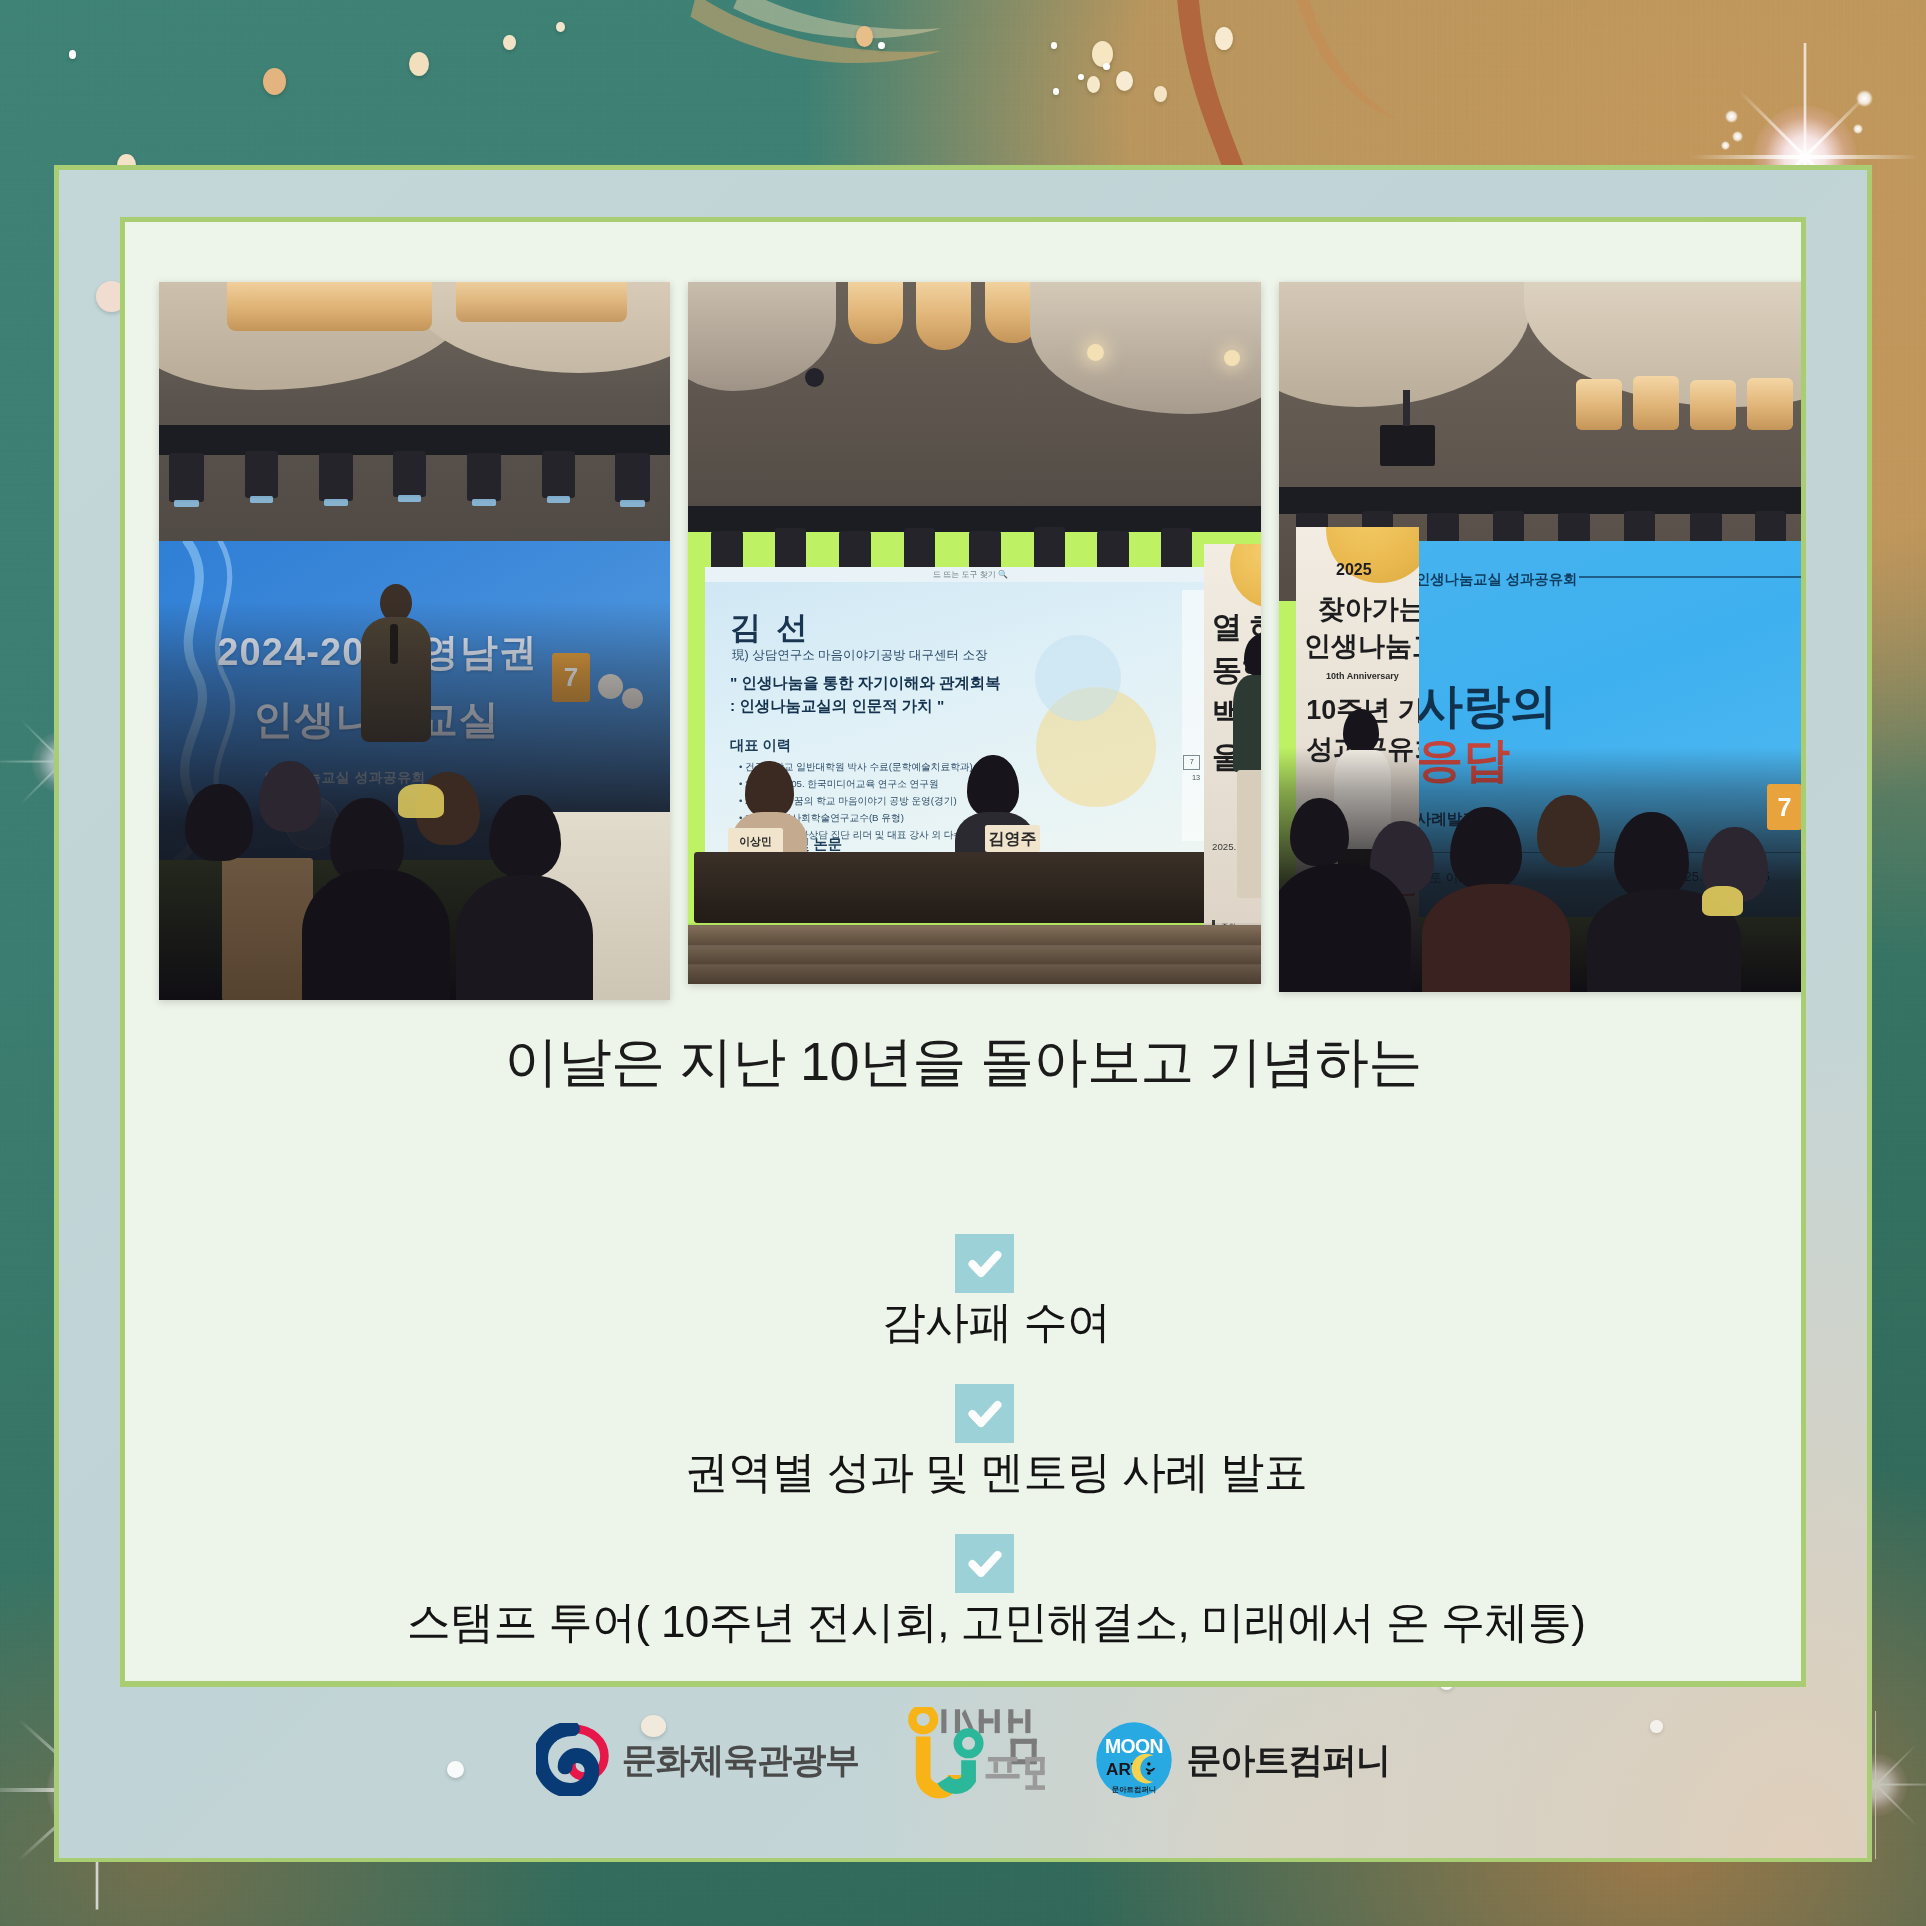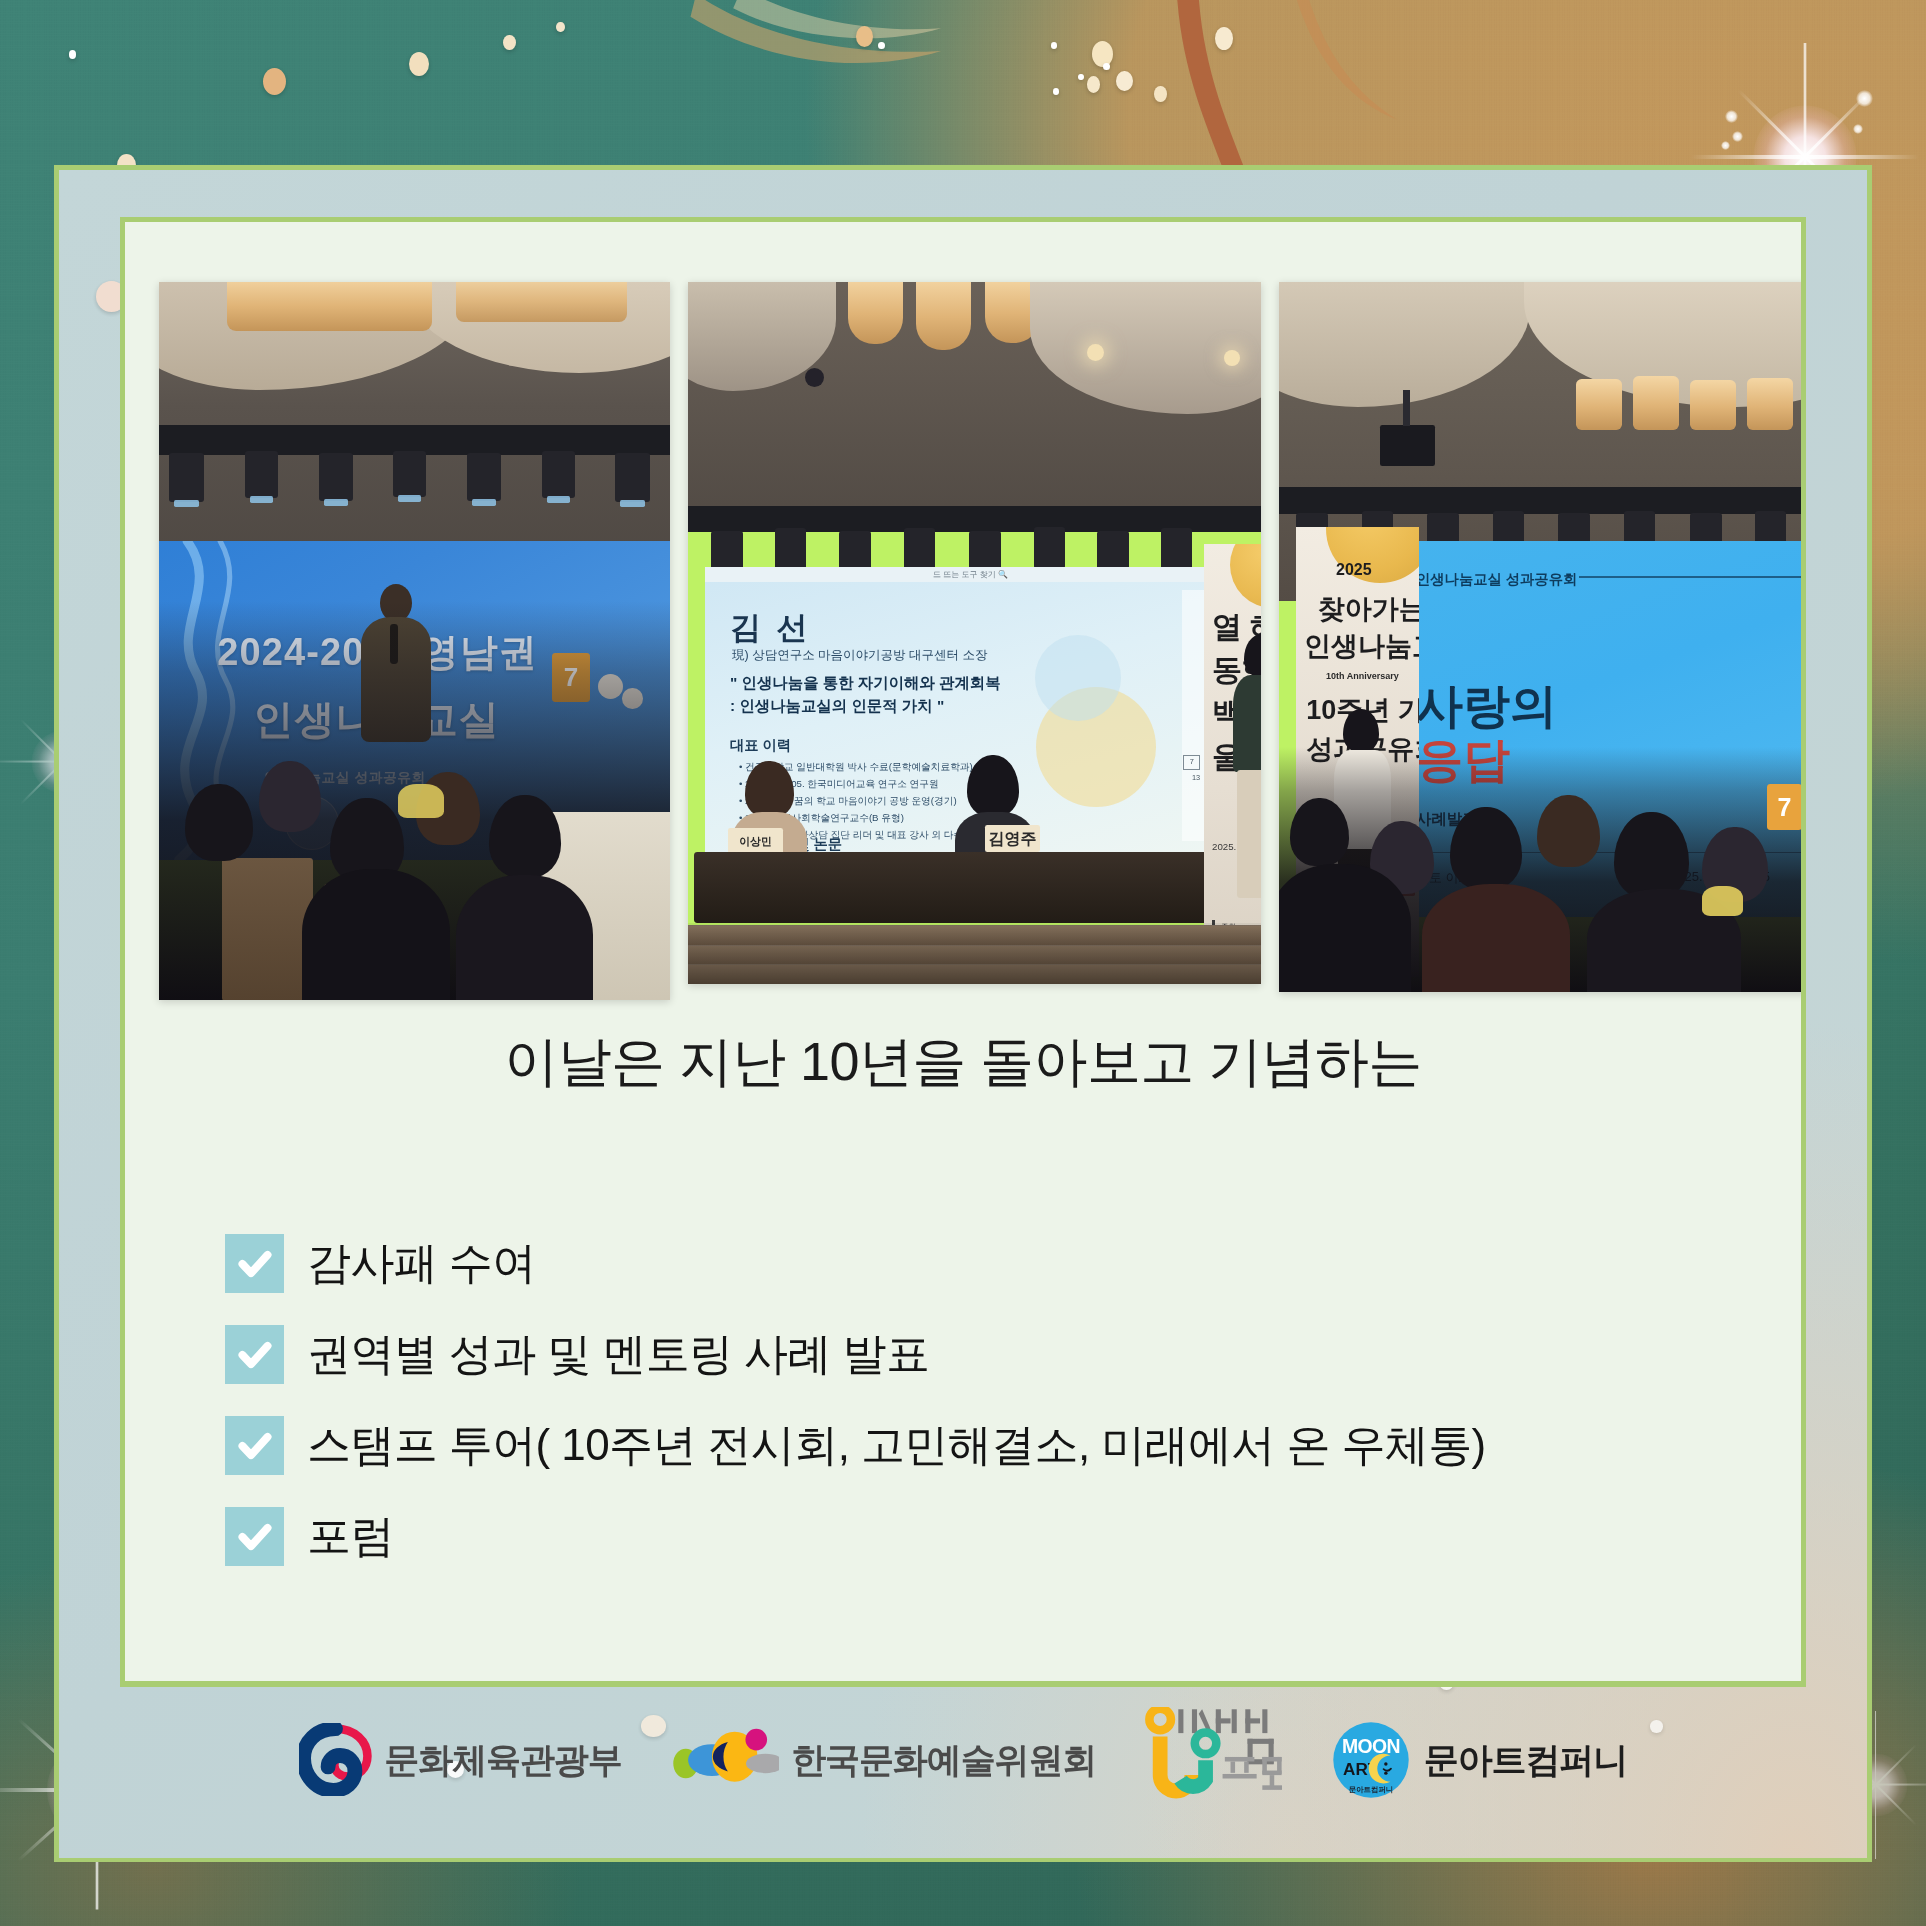--- a/index.html
+++ b/index.html
@@ -249,20 +249,21 @@
 
   
   .checklist {
     position:absolute;
     left:100px; right:34px; top:1012px;
   }
   .check-row {
     display:flex;
     align-items:center;
     margin-bottom:32px;
+    flex-direction:column;
   }
   .check-row:last-child { margin-bottom:0; }
   .cbox {
     flex:0 0 auto;
     width:59px; height:59px;
     background:#9bd1d7;
     position:relative;
     margin-right:23px;
   }
   .cbox svg { position:absolute; left:50%; top:50%; transform:translate(-50%,-50%); }
@@ -644,33 +645,20 @@
         <svg width="73" height="73" viewBox="0 0 128 128" aria-hidden="true">
           <path d="M64 10 C 98 10, 120 32, 120 58 C 120 80, 104 94, 86 94 C 72 94, 62 85, 62 74
                    C 62 65, 69 58, 78 58 C 85 58, 90 63, 90 69" stroke="#e8174a" stroke-width="15" fill="none" stroke-linecap="round"></path>
           <path d="M64 10 C 30 10, 8 34, 8 62 C 8 92, 30 118, 60 118 C 82 118, 98 103, 98 84
                    C 98 68, 86 57, 72 57 C 60 57, 51 66, 51 77" stroke="#083a75" stroke-width="26" fill="none" stroke-linecap="round"></path>
         </svg>
       </span>
       <span class="logo-word">문화체육관광부</span>
     </div>
 
-    <div class="logo-unit">
-      <span class="logo-mark">
-        <svg width="108" height="63" viewBox="0 0 190 110" aria-hidden="true">
-          <ellipse cx="26" cy="62" rx="22" ry="26" fill="#9ac527"></ellipse>
-          <ellipse cx="72" cy="56" rx="42" ry="28" fill="#3d95d8"></ellipse>
-          <ellipse cx="112" cy="50" rx="40" ry="44" fill="#fbb713"></ellipse>
-          <path d="M100 24 A40 44 0 0 0 100 76 A42 28 0 0 1 100 24 Z" fill="#13235e"></path>
-          <circle cx="150" cy="20" r="19" fill="#d6127e"></circle>
-          <ellipse cx="166" cy="62" rx="34" ry="17" fill="#a9a9ab"></ellipse>
-        </svg>
-      </span>
-      <span class="logo-word">한국문화예술위원회</span>
-    </div>
 
     <div class="logo-unit">
       <span class="logo-mark">
         <svg width="137" height="105" viewBox="0 0 240 185" aria-hidden="true">
 
           <circle cx="26" cy="22" r="19" fill="none" stroke="#f8b417" stroke-width="15"></circle>
           <path d="M26 52 L26 120 A28 28 0 0 0 82 120" fill="none" stroke="#f8b417" stroke-width="26" stroke-linecap="butt"></path>
 
           <g fill="#7b7b7b">
             <rect x="58" y="4" width="9" height="42"></rect>

